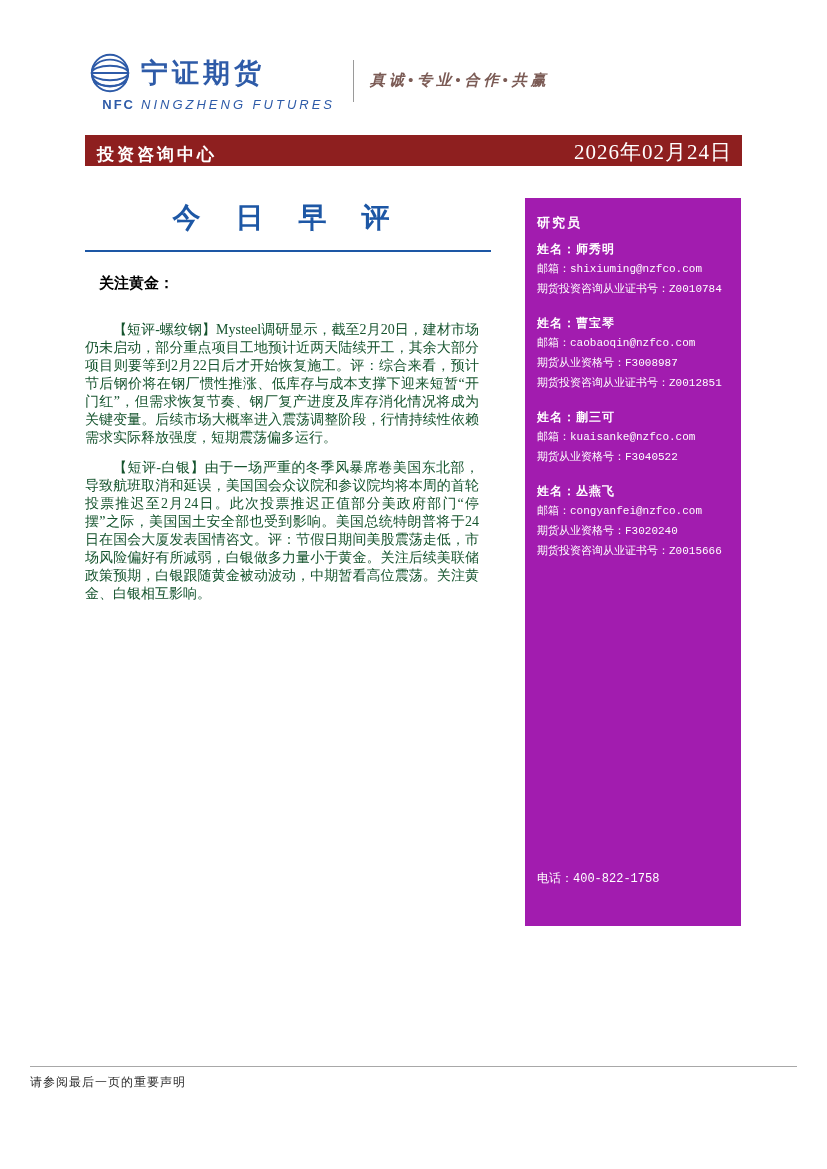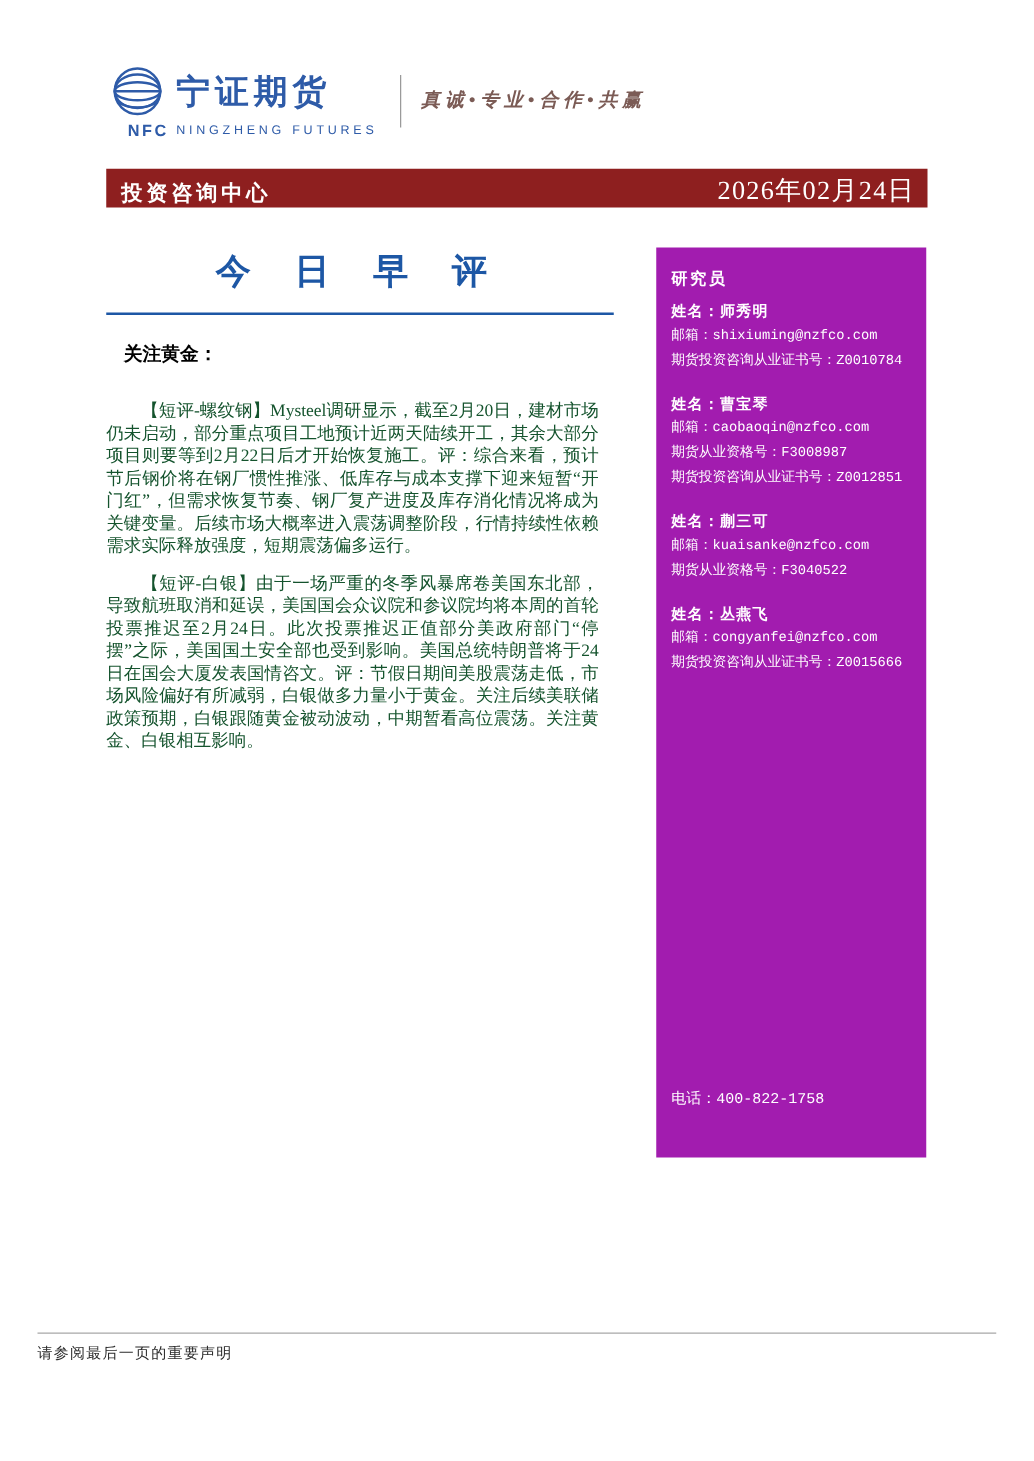--- a/index.html
+++ b/index.html
@@ -27,22 +27,22 @@
   .brand-name{
     font-size:27px;font-weight:bold;color:#2e5ba8;
     letter-spacing:4px;line-height:1;white-space:nowrap;
   }
   .brand-abbr{
     text-align:right;font-size:13px;font-weight:bold;
     color:#2e5ba8;letter-spacing:2px;line-height:1;
     font-family:"Liberation Sans",sans-serif;
   }
   .brand-sub{
-    font-size:10px;color:#2e5ba8;letter-spacing:3px;line-height:1;
-    font-family:"Liberation Sans",sans-serif;white-space:nowrap;
+    font-size:13px;color:#2e5ba8;letter-spacing:3px;line-height:1;
+    font-family:"Liberation Sans",sans-serif;white-space:nowrap;font-style:italic;
   }
   .v-div{width:1px;height:42px;background:#9a9a9a;margin:0 16px 0 18px;}
   .slogan{
     font-size:15px;font-weight:bold;font-style:italic;
     color:#7b5b55;letter-spacing:4px;white-space:nowrap;
   }
 
   
   .dept-bar{
     position:absolute;top:135px;left:85px;
@@ -172,20 +172,21 @@
 
     <div class="researcher">
       <div class="sb-line name-line"><span>姓名：</span><span>蒯三可</span></div>
       <div class="sb-line"><span>邮箱：</span><span class="mono">kuaisanke@nzfco.com</span></div>
       <div class="sb-line"><span>期货从业资格号：</span><span class="mono">F3040522</span></div>
     </div>
 
     <div class="researcher">
       <div class="sb-line name-line"><span>姓名：</span><span>丛燕飞</span></div>
       <div class="sb-line"><span>邮箱：</span><span class="mono">congyanfei@nzfco.com</span></div>
+      <div class="sb-line"><span>期货从业资格号：</span><span class="mono">F3020240</span></div>
       <div class="sb-line"><span>期货投资咨询从业证书号：</span><span class="mono">Z0015666</span></div>
     </div>
 
     <div class="sb-phone">
       <span>电话：</span><span class="mono">400-822-1758</span>
     </div>
   </aside>
 
   <hr class="footer-rule">
   <div class="footer-text">请参阅最后一页的重要声明</div>

